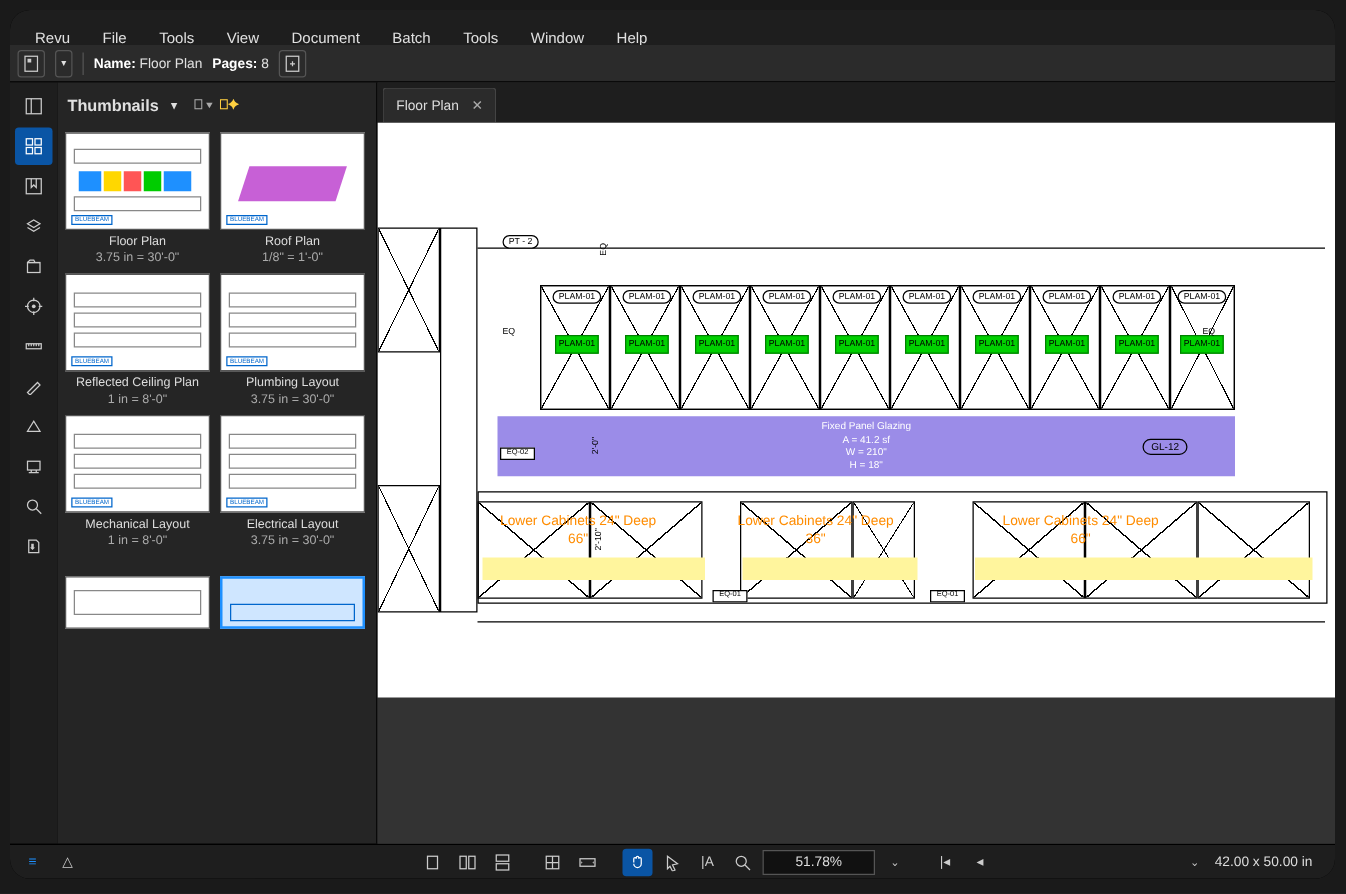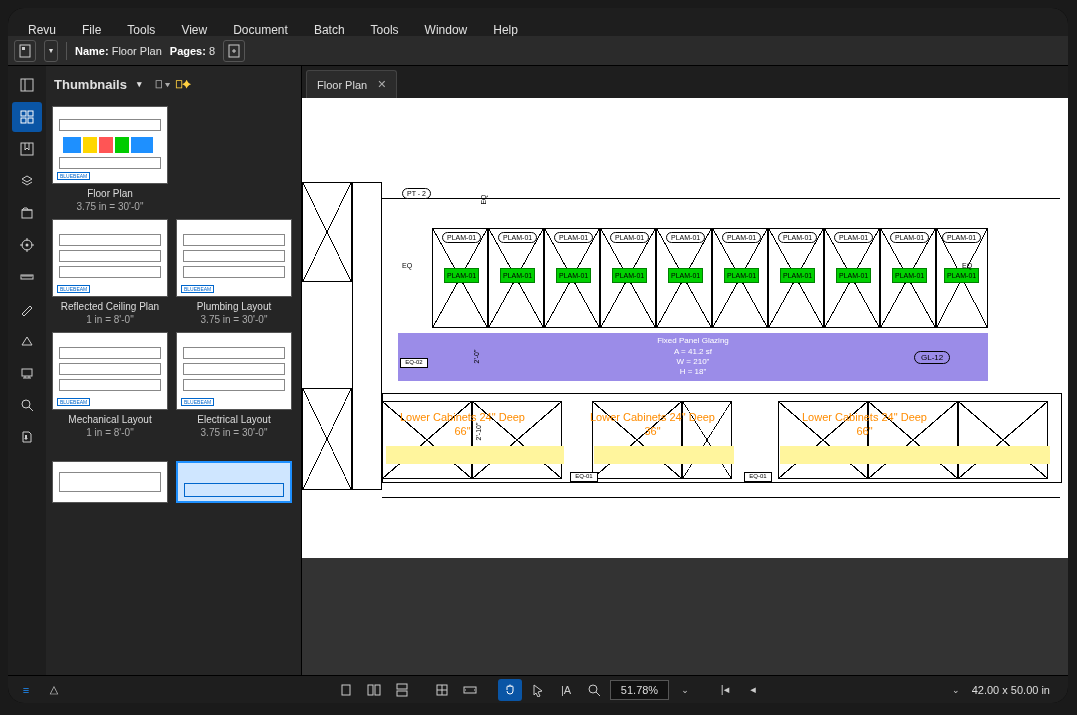--- a/index.html
+++ b/index.html
@@ -57,21 +57,21 @@
 .cabtext { position:absolute; color:#ff8c00; font-size:11px; text-align:center; line-height:1.3; white-space:nowrap;}
 .yellow { position:absolute; background:#fff59d; }
 .dimlbl { position:absolute; font-size:7px; color:#000; }
 .gltag { position:absolute; border:1px solid #000; border-radius:8px; padding:1px 6px; font-size:8px; color:#000; background:transparent;}
 .tinybox { position:absolute; border:1px solid #000; font-size:6px; color:#000; text-align:center; background:#fff;}
 
 
 .statusbar { height:28px; background:#1e1e1e; display:flex; align-items:center; padding:0 6px; gap:4px; font-size:11px; border-top:1px solid #000;}
 .statusbar .sb { width:24px; height:22px; display:flex; align-items:center; justify-content:center; cursor:pointer; color:#ccc; border-radius:3px;}
 .statusbar .sb.active { background:#0a55a5; }
-.zoomfield { width:59px; height:20px; background:#111; border:1px solid #555; color:#ddd; font-size:11px; text-align:center; display:flex; align-items:center; justify-content:center;}
+.zoomfield { width:90px; height:20px; background:#111; border:1px solid #555; color:#ddd; font-size:11px; text-align:center; display:flex; align-items:center; justify-content:center;}
 .spacer { flex:1; }
 .dims { font-size:11px; color:#ddd; padding-right:12px;}
 svg { display:block; }
 .thumb .img .strip { position:absolute; height:12px; left:6px; right:6px; border:1px solid #888;}
 .thumb .img .purple { position:absolute; background:#c760d6; left:18px; right:18px; top:26px; height:28px; transform:skewX(-18deg);}
 .thumb .img .logo { position:absolute; left:4px; bottom:3px; font-size:5px; color:#06c; border:1px solid #06c; padding:0 2px;}
 .thumb .img .colored span { position:absolute; height:16px; top:30px;}
 </style>
 </head>
 <body>
@@ -220,20 +220,30 @@
                 </div>
                 <div class="strip" style="top:12px;"></div>
                 <div class="strip" style="top:50px;"></div>
                 <div class="logo">BLUEBEAM</div>
               </div>
             <div class="cap">
                 <div>Floor Plan</div>
                 <div class="scale">3.75 in = 30'-0"</div>
               </div>
           </div>
+          <div class="thumb">
+            <div class="img">
+                <div class="purple"></div>
+                <div class="logo">BLUEBEAM</div>
+              </div>
+            <div class="cap">
+                <div>Roof Plan</div>
+                <div class="scale">1/8" = 1'-0"</div>
+              </div>
+          </div>
         </div>
 
         <div class="thumbrow">
           <div class="thumb">
             <div class="img">
                 <div class="strip" style="top:14px;"></div>
                 <div class="strip" style="top:30px;"></div>
                 <div class="strip" style="top:46px;"></div>
                 <div class="logo">BLUEBEAM</div>
               </div>

